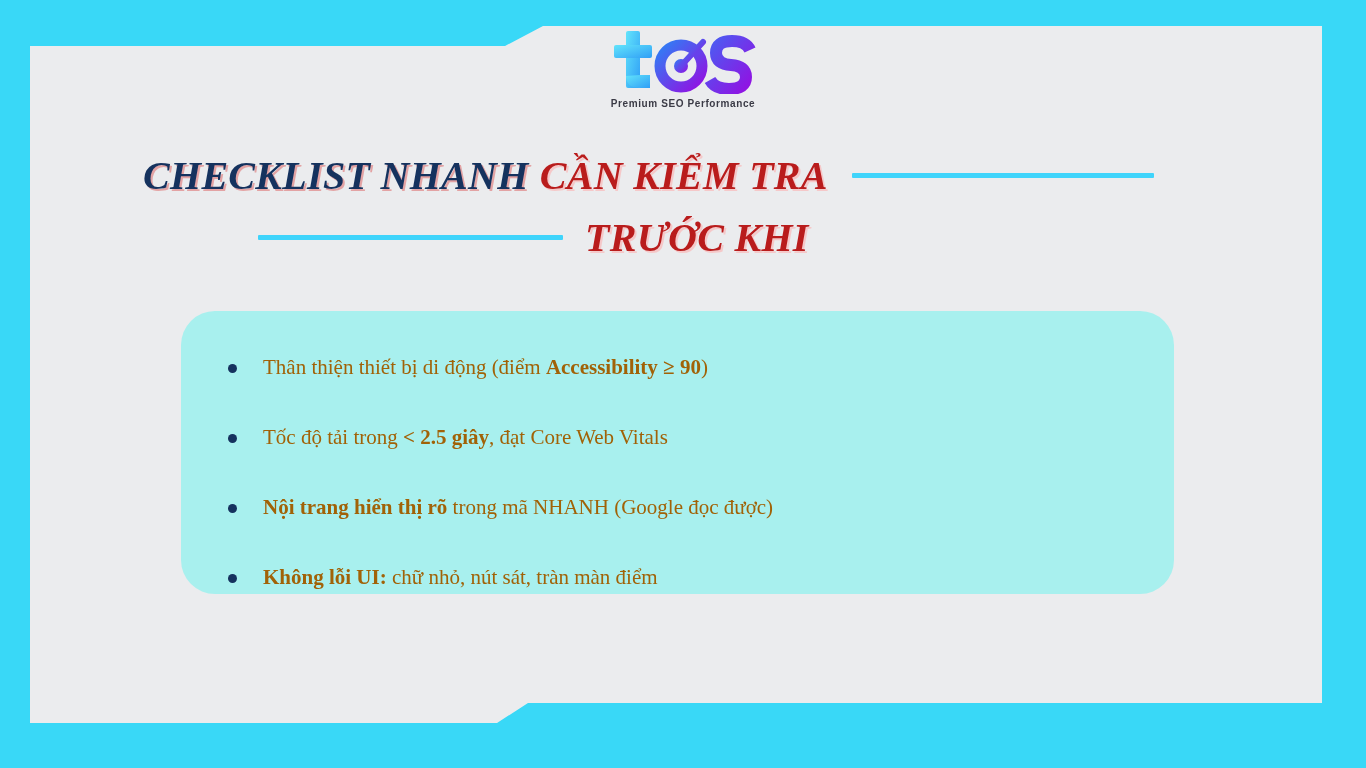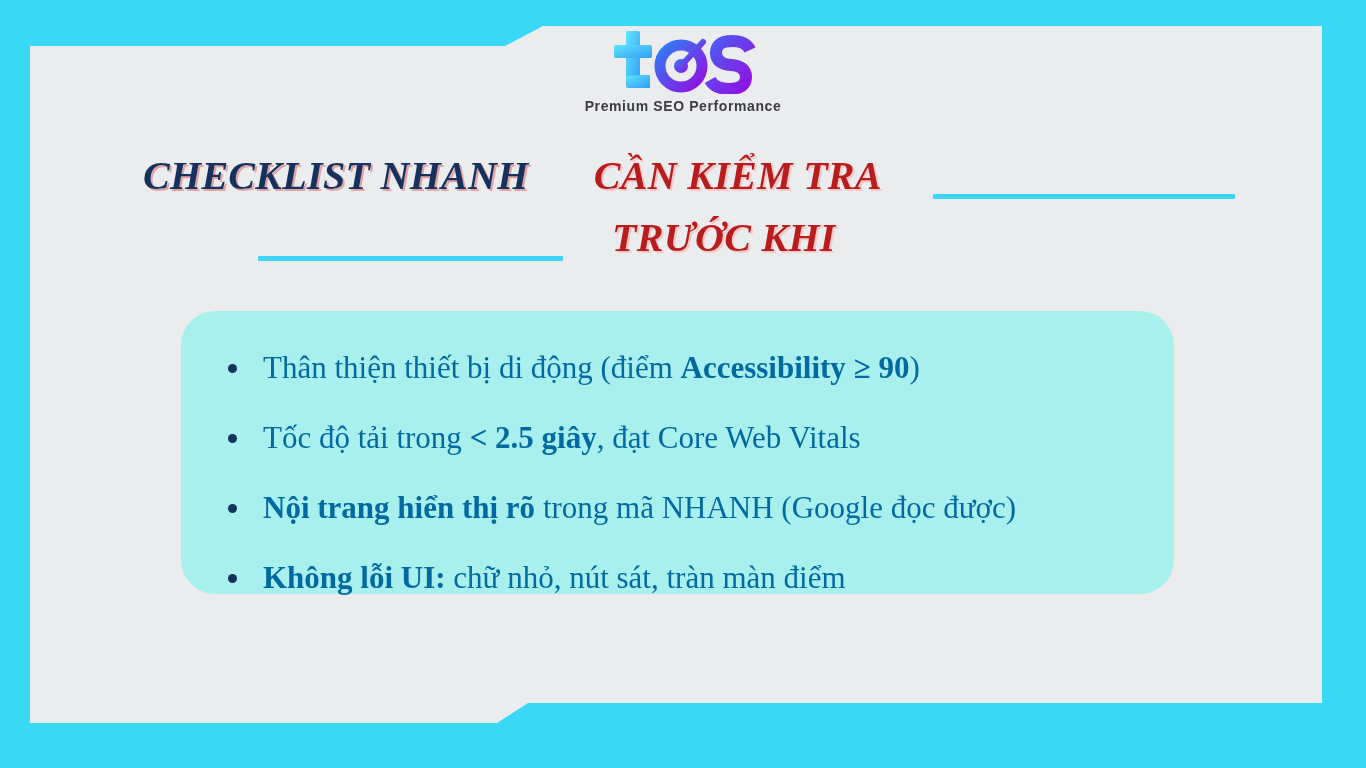--- a/index.html
+++ b/index.html
@@ -49,44 +49,43 @@
   .logo-mark {
     display: block;
     margin: 0 auto;
     width: 150px;
     height: 66px;
   }
   .logo-tagline {
     display: block;
     margin-top: 4px;
     font-family: "Liberation Sans", sans-serif;
-    font-size: 14px;
+    font-size: 10px;
     font-weight: 600;
     letter-spacing: 0.6px;
     color: #3b3b46;
   }
 
   
   .headline {
     position: absolute;
     left: 0;
     top: 152px;
     width: 1366px;
     height: 130px;
   }
   .hl-row {
     position: absolute;
     display: flex;
-    align-items: flex-end;
+    align-items: center;
     white-space: nowrap;
     font-style: italic;
     font-weight: bold;
     font-size: 40px;
     letter-spacing: 0.3px;
-    gap: 27px;
   }
   .hl-row-1 { left: 143px; top: 0px; }
   .hl-row-2 { left: 258px; top: 62px; }
 
   .navy {
     color: #15325e;
     text-shadow: 2px 2px 0 rgba(226,150,150,0.85);
   }
   .red {
     color: #b91c1c;
@@ -119,23 +118,23 @@
     top: 26px;
     right: 24px;
     margin: 0;
     padding: 0;
     list-style: none;
   }
   .list-item {
     position: relative;
     padding-left: 35px;
     margin: 0 0 9px 0;
-    font-size: 31px;
+    font-size: 21px;
     line-height: 61px;
-    color: #0369a1;
+    color: #a16207;
     white-space: nowrap;
   }
   .list-item:last-child { margin-bottom: 0; }
   .bullet {
     position: absolute;
     left: 0;
     top: 27px;
     width: 9px;
     height: 9px;
     border-radius: 50%;

